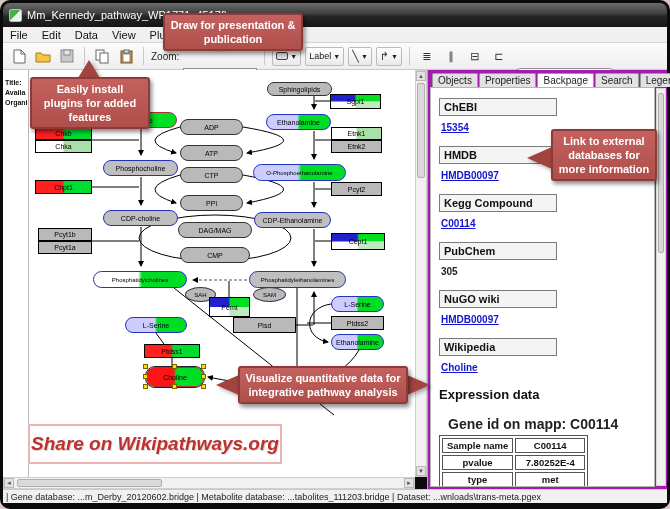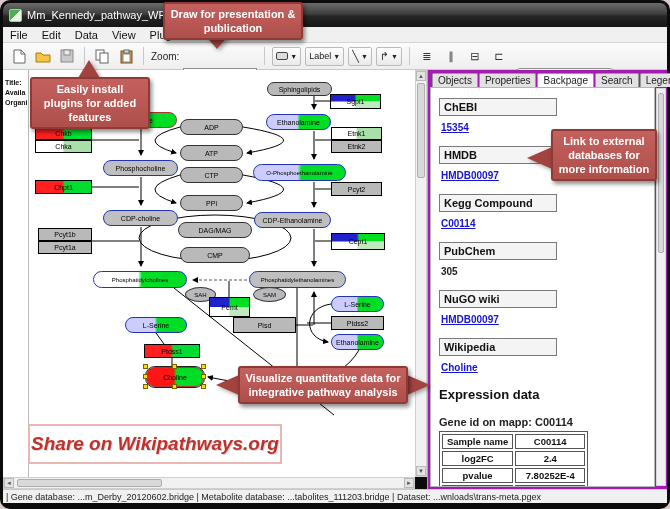--- a/index.html
+++ b/index.html
@@ -61,21 +61,21 @@
   .tab { background:#e2e2e2; border:1px solid #9a9a9a; border-bottom:none; border-radius:2px 2px 0 0; padding:1px 5px; color:#222; }
   .tab.active { background:#fff; font-weight:normal; position:relative; top:1px; padding-bottom:2px; }
   #panel-body { position:absolute; left:2px; top:17px; right:12px; bottom:2px; background:#fff; border:1px solid #b5b5b5; overflow:hidden; padding:8px 0 0 8px; }
   #panel-sb { position:absolute; right:1px; top:18px; width:10px; bottom:3px; background:#f1f1f1; border:1px solid #d5d5d5; }
   #panel-sb .sb-thumb { left:1px; right:1px; top:4px; height:160px; }
   .bp-header { width:118px; border:1px solid #7a7a7a; background:#f4f4f4; font-weight:bold; font-size:11px; color:#111; padding:2px 4px; margin-top:13px; }
   .bp-header:first-child { margin-top:2px; }
   .bp-link { margin:6px 0 0 2px; font-size:10px; font-weight:bold; color:#1414d2; text-decoration:underline; }
   .bp-plain { margin:6px 0 0 2px; font-size:10px; font-weight:bold; color:#222; }
   #expr-heading { font-weight:bold; font-size:13px; color:#111; margin:14px 0 0 0; }
-  #geneid-line { font-weight:bold; font-size:11px; color:#222; margin:14px 0 3px 0; }
+  #geneid-line { font-weight:bold; font-size:14px; color:#222; margin:14px 0 3px 9px; }
   #expr-table-wrap { border:1px solid #555; display:inline-block; background:#fff; }
   #expr-table { border-collapse:separate; border-spacing:2px; }
   #expr-table td { border:1px solid #555; font-size:9.5px; font-weight:bold; text-align:center; padding:1px 4px; min-width:70px; height:14px; color:#111; }
 
   
   #statusbar { position:absolute; left:3px; top:489px; width:664px; height:14px; background:#f0f0f0; border-top:1px solid #c9c9c9; font-size:9px; color:#222; display:flex; align-items:center; padding-left:3px; white-space:nowrap; overflow:hidden; }
 
   
   .callout { position:absolute; background:linear-gradient(#c4615e,#ae4f4c); border:2px solid #8e3a37; border-radius:3px; color:#fff; font-weight:bold; font-size:11px; text-align:center; padding:3px 5px; line-height:14px; box-shadow:2px 3px 4px rgba(0,0,0,.45); z-index:60; }
   .c-arrow { position:absolute; width:0; height:0; z-index:59; filter:drop-shadow(2px 2px 2px rgba(0,0,0,.35)); }
@@ -302,45 +302,41 @@
       <div id="expr-heading">Expression data</div>
       <div id="geneid-line">Gene id on mapp: C00114</div>
       <div id="expr-table-wrap">
         <table id="expr-table">
             <tbody>
               <tr>
                 <td>Sample name</td>
                 <td>C00114</td>
               </tr>
               <tr>
-                <td>log2FC</td>
-                <td>2.4</td>
-              </tr>
-              <tr>
                 <td>pvalue</td>
                 <td>7.80252E-4</td>
               </tr>
               <tr>
                 <td>type</td>
                 <td>met</td>
               </tr>
             </tbody>
           </table>
       </div>
     </div>
     <div id="panel-sb">
         <span class="sb-thumb"></span>
       </div>
   </div>
 
   <div id="statusbar">
     <span>| Gene database: ...m_Derby_20120602.bridge | Metabolite database: ...tabolites_111203.bridge | Dataset: ...wnloads\trans-meta.pgex</span>
   </div>
 
-  <div class="callout" style="left:163px; top:2px; width:140px;">Draw for presentation &amp; publication</div>
+  <div class="callout" style="left:163px; top:13px; width:140px;">Draw for presentation &amp; publication</div>
   <div class="c-arrow" style="left:205px; top:35px; border-left:12px solid transparent; border-right:12px solid transparent; border-top:14px solid #a34340;"></div>
 
   <div class="callout" style="left:30px; top:77px; width:120px;">Easily install plugins for added features</div>
   <div class="c-arrow" style="left:78px; top:60px; border-left:11px solid transparent; border-right:11px solid transparent; border-bottom:18px solid #a34340;"></div>
 
   <div class="callout" style="left:551px; top:129px; width:106px;">Link to external databases for more information</div>
   <div class="c-arrow" style="left:527px; top:147px; border-top:11px solid transparent; border-bottom:11px solid transparent; border-right:25px solid #a34340;"></div>
 
   <div class="callout" style="left:238px; top:366px; width:170px;">Visualize quantitative data for integrative pathway analysis</div>
   <div class="c-arrow" style="left:216px; top:375px; border-top:10px solid transparent; border-bottom:10px solid transparent; border-right:23px solid #a34340;"></div>

